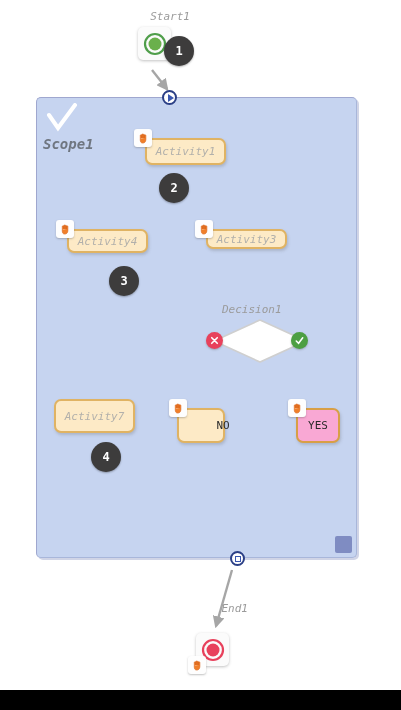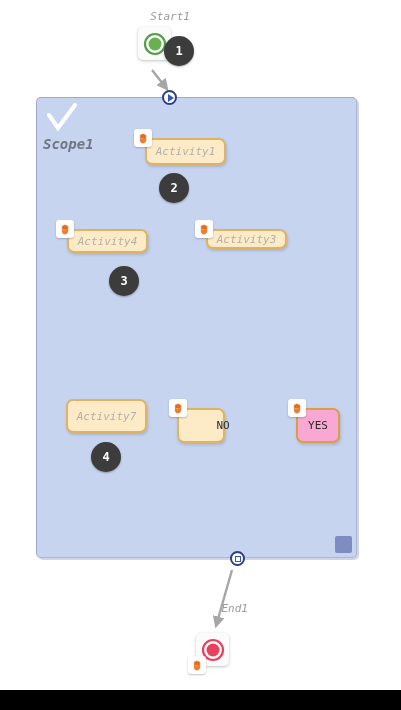--- a/index.html
+++ b/index.html
@@ -295,23 +295,39 @@
     <div class="activity" style="left:11px; top:9px; width:81px; height:20px;">Activity3</div>
     <div class="hand-badge" style="left:0px; top:0px;">
       <svg width="13" height="13" viewBox="0 0 24 24">
         <path d="M6 12V6.5a1.3 1.3 0 0 1 2.6 0V11 M8.6 11V5a1.3 1.3 0 0 1 2.6 0v6
                  M11.2 11V5.4a1.3 1.3 0 0 1 2.6 0V11 M13.8 11V6.6a1.3 1.3 0 0 1 2.6 0V14
                  c0 4-2.4 6.5-5.6 6.5S6 18.5 6 14.5V12" fill="#f07f2a" stroke="#d9661c" stroke-width="1.1"></path>
       </svg>
     </div>
   </div>
 
+  <div class="decision-wrap" style="left:205px; top:303px; width:110px; height:50px;">
+    <div class="decision-label" style="left:17px; top:0px;">Decision1</div>
+    <svg style="position:absolute; left:8px; top:16px;" width="94" height="44" viewBox="0 0 94 44">
+      <polygon points="47,1 93,22 47,43 1,22" fill="#ffffff" stroke="#cfcfcf" stroke-width="1.6"></polygon>
+    </svg>
+    <div class="badge-no" style="left:1px; top:29px;">
+      <svg width="11" height="11" viewBox="0 0 24 24">
+        <path d="M6 6 L18 18 M18 6 L6 18" stroke="#ffffff" stroke-width="3.6" stroke-linecap="round"></path>
+      </svg>
+    </div>
+    <div class="badge-yes" style="left:86px; top:29px;">
+      <svg width="11" height="11" viewBox="0 0 24 24">
+        <path d="M5 13 L10 18 L19 6" stroke="#ffffff" stroke-width="3.4" fill="none" stroke-linecap="round"></path>
+      </svg>
+    </div>
+  </div>
 
   <div class="node" style="left:54px; top:399px;">
-    <div class="activity" style="left:0px; top:0px; width:81px; height:34px;margin-left:12px;">Activity7</div>
+    <div class="activity" style="left:0px; top:0px; width:81px; height:34px;">Activity7</div>
   </div>
 
   <div class="node" style="left:169px; top:399px;">
     <div class="activity plain-text" style="left:8px; top:9px; width:40px; height:35px;padding-left:44px;">NO</div>
     <div class="hand-badge" style="left:0px; top:0px;">
       <svg width="13" height="13" viewBox="0 0 24 24">
         <path d="M6 12V6.5a1.3 1.3 0 0 1 2.6 0V11 M8.6 11V5a1.3 1.3 0 0 1 2.6 0v6
                  M11.2 11V5.4a1.3 1.3 0 0 1 2.6 0V11 M13.8 11V6.6a1.3 1.3 0 0 1 2.6 0V14
                  c0 4-2.4 6.5-5.6 6.5S6 18.5 6 14.5V12" fill="#f07f2a" stroke="#d9661c" stroke-width="1.1"></path>
       </svg>

